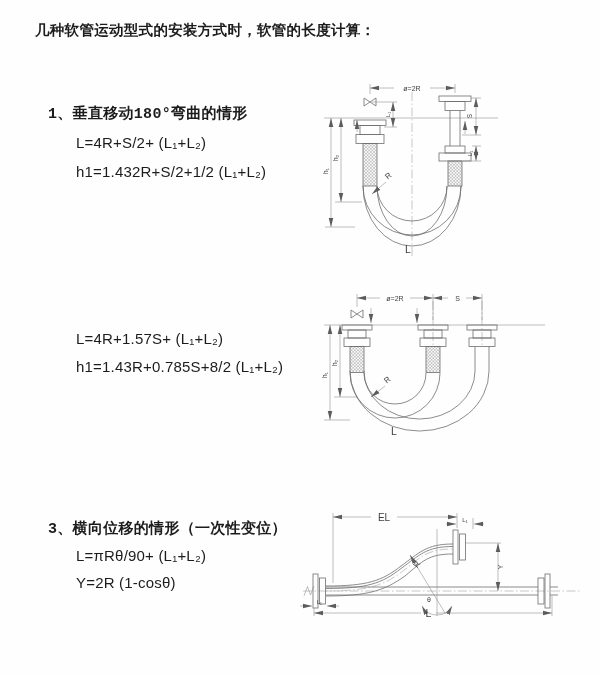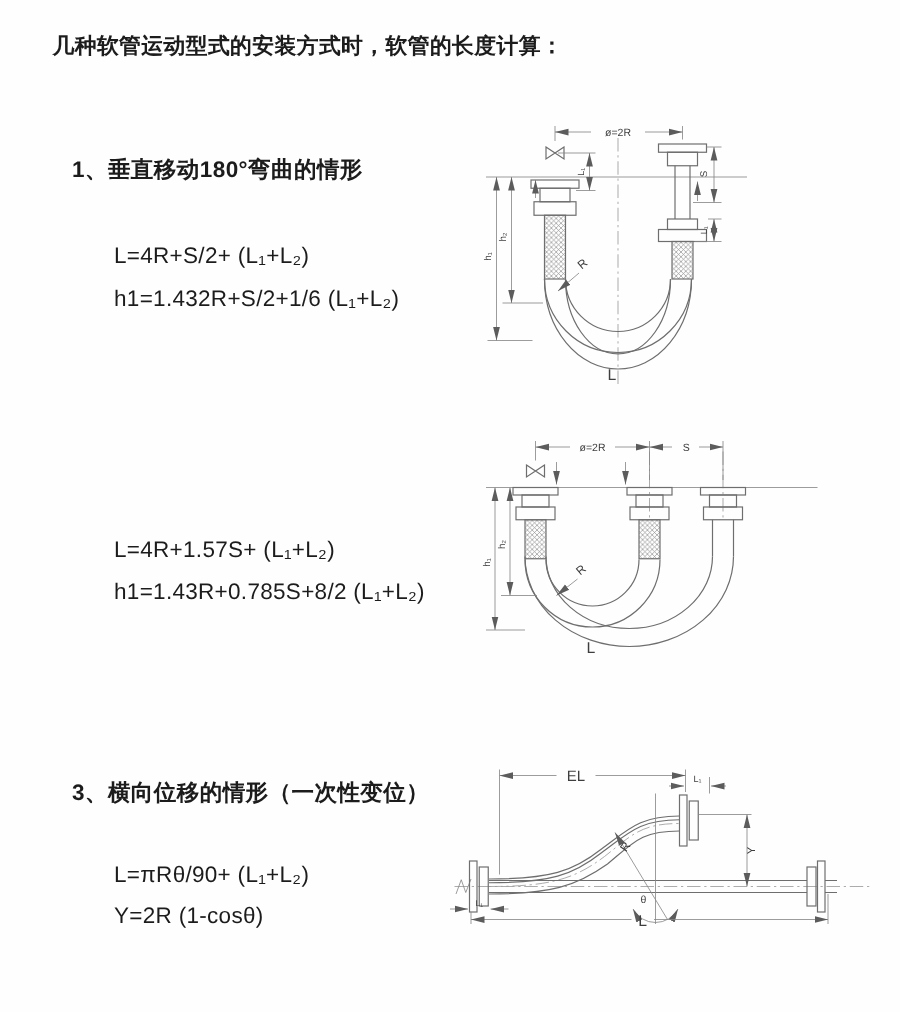--- a/index.html
+++ b/index.html
@@ -1,22 +1,22 @@
 <!DOCTYPE html>
 <html><head>
 <meta charset="utf-8">
 <style>
   html,body{margin:0;padding:0;background:#fff;}
   .page{
     position:relative;width:600px;height:675px;background:#fefefe;overflow:hidden;
     font-family:"Liberation Sans","DejaVu Sans",sans-serif;color:#1c1c1c;
   }
   .doc-title{position:absolute;left:35px;top:21px;font-size:14.5px;font-weight:600;letter-spacing:.3px;}
-  .sec-heading{position:absolute;font-size:15px;font-weight:600;letter-spacing:.3px;}
-  .formula{position:absolute;font-size:15px;font-weight:500;letter-spacing:.2px;margin-top:28px;}
+  .sec-heading{position:absolute;font-size:15px;font-weight:600;letter-spacing:.3px;font-family:Liberation Mono, monospace;}
+  .formula{position:absolute;font-size:15px;font-weight:500;letter-spacing:.2px;}
   svg{position:absolute;overflow:visible;}
   .dline{stroke:#6e6e6e;stroke-width:.8;fill:none;}
   .thin{stroke:#878787;stroke-width:.55;fill:none;}
   .cl{stroke:#9a9a9a;stroke-width:.55;fill:none;stroke-dasharray:9 2.5 1.5 2.5;}
   .hatchfill{fill:url(#hatch);}
   .dimtxt{fill:#3e3e3e;font-family:"Liberation Sans","DejaVu Sans",sans-serif;}
 </style>
 </head>
 <body>
 
@@ -33,21 +33,21 @@
       <pattern id="hatch" width="3.2" height="3.2" patternUnits="userSpaceOnUse">
         <path d="M0,3.2 L3.2,0 M0,0 L3.2,3.2" stroke="#8f8f8f" stroke-width="0.45"></path>
       </pattern>
     </defs>
   </svg>
 
   <div class="doc-title">几种软管运动型式的安装方式时，软管的长度计算：</div>
 
   <div class="sec-heading" style="left:48px;top:104px">1、垂直移动180°弯曲的情形</div>
   <div class="formula" style="left:76px;top:134px">L=4R+S/2+ (L₁+L₂)</div>
-  <div class="formula" style="left:76px;top:163px">h1=1.432R+S/2+1/6 (L₁+L₂)</div>
+  <div class="formula" style="left:76px;top:163px">h1=1.432R+S/2+1/2 (L₁+L₂)</div>
 
   <svg style="left:310px;top:72px" width="290" height="192" viewBox="0 0 290 192">
     <line class="cl" x1="102" y1="20" x2="102" y2="186"></line>
     <line class="thin" x1="14" y1="46" x2="188" y2="46"></line>
 
     <g>
       <line class="thin" x1="60" y1="22" x2="60" y2="12"></line>
       <line class="thin" x1="145" y1="21" x2="145" y2="12"></line>
       <line class="thin" x1="60" y1="16" x2="84" y2="16" marker-start="url(#mS)"></line>
       <line class="thin" x1="120" y1="16" x2="145" y2="16" marker-end="url(#mE)"></line>

